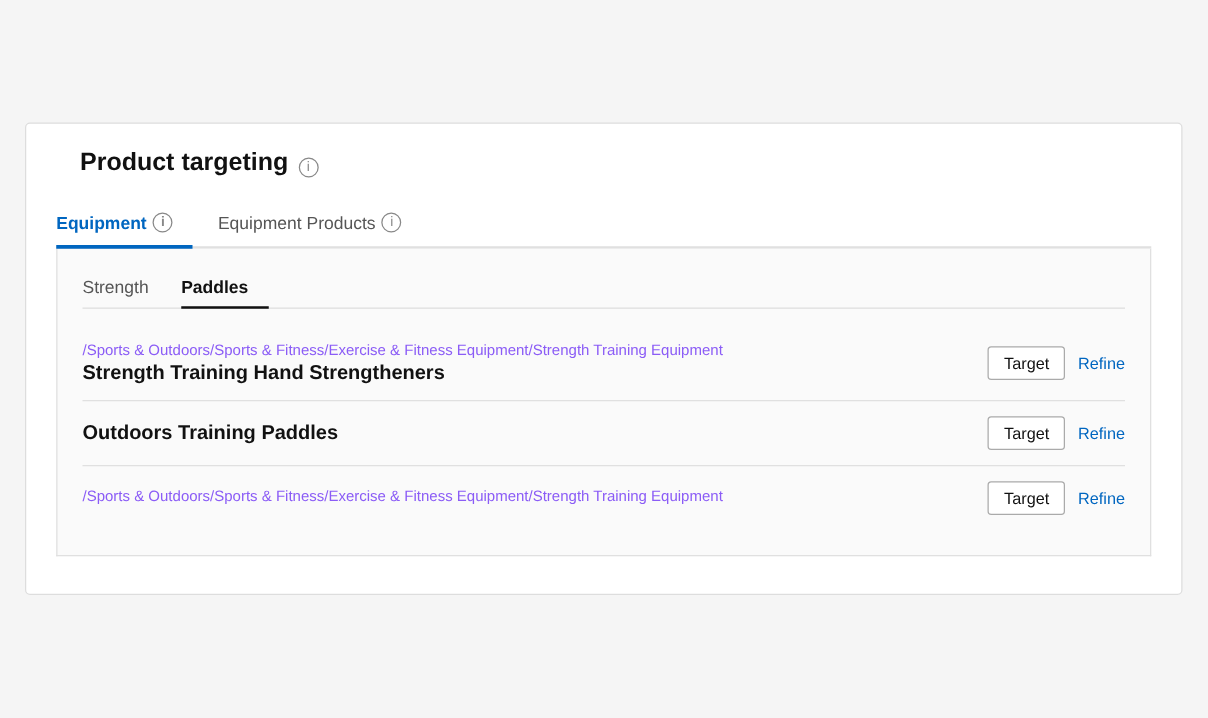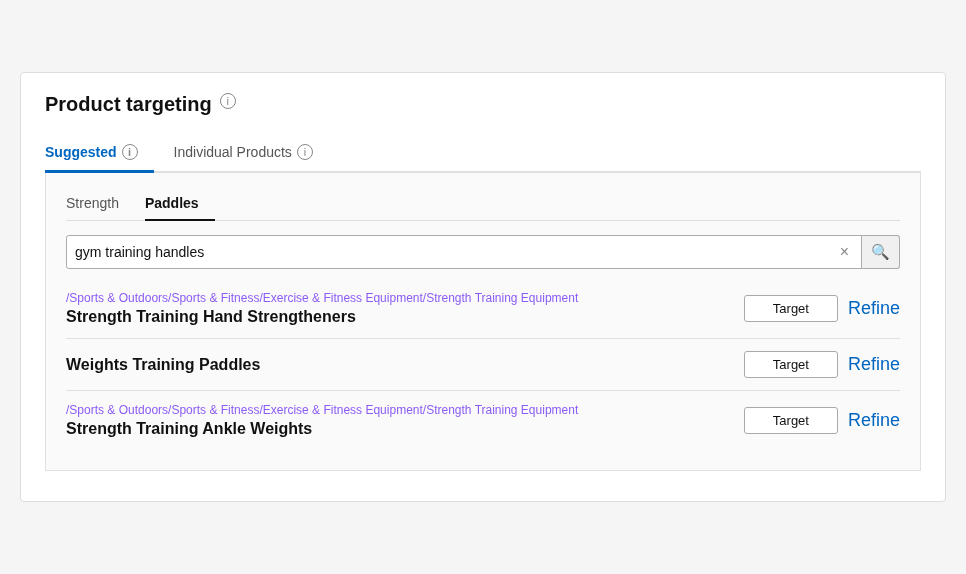--- a/index.html
+++ b/index.html
@@ -14,23 +14,24 @@
     }
     .container {
       background: #fff;
       border: 1px solid #ddd;
       border-radius: 4px;
       width: 940px;
       padding: 20px 24px 30px;
     }
     .page-title-row {
       display: flex;
-      align-items: flex-start;
+      align-items: flex-end;
       gap: 8px;
       margin-bottom: 18px;
+      margin-left: 19px;
     }
     .page-title {
       font-size: 20px;
       font-weight: 600;
       color: #111;
     }
     .info-icon {
       display: inline-flex;
       align-items: center;
       justify-content: center;
@@ -164,109 +165,99 @@
     .result-actions {
       display: flex;
       align-items: center;
       gap: 10px;
       flex-shrink: 0;
     }
     .target-btn {
       background: #fff;
       border: 1px solid #aaa;
       border-radius: 3px;
-      padding: 5px 28px;
+      padding: 5px 12px;
       font-size: 13px;
       cursor: pointer;
       color: #111;
     }
     .refine-link {
       color: #0066c0;
-      font-size: 18px;
+      font-size: 13px;
       text-decoration: none;
       cursor: pointer;
     }
   </style>
 </head>
 <body>
 
 <div class="container">
 
   <div class="page-title-row">
     <span class="page-title">Product targeting</span>
     <span class="info-icon">i</span>
   </div>
 
   <div class="tabs-bar">
     <div class="tab active">
-      <span>Suggested</span>
+      <span>Equipment</span>
       <span class="info-icon">i</span>
     </div>
     <div class="tab">
-      <span>Individual Products</span>
+      <span>Equipment Products</span>
       <span class="info-icon">i</span>
     </div>
   </div>
 
   <div class="inner-panel">
 
     <div class="sub-tabs">
       <div class="sub-tab">
         <span>Strength</span>
       </div>
       <div class="sub-tab active">
         <span>Paddles</span>
       </div>
     </div>
 
-    <div class="search-row">
-      <div class="search-input-wrapper">
-        <input class="search-input" type="text" value="gym training handles" style="">
-        <button class="clear-btn">×</button>
-      </div>
-      <button class="search-btn">
-        <span>🔍</span>
-      </button>
-    </div>
 
     <div class="results-list">
 
       <div class="result-item">
         <div class="result-info">
           <div class="result-breadcrumb">/Sports &amp; Outdoors/Sports &amp; Fitness/Exercise &amp; Fitness Equipment/Strength Training Equipment</div>
           <div class="result-name">Strength Training Hand Strengtheners</div>
         </div>
         <div class="result-actions">
           <button class="target-btn">
             <span>Target</span>
           </button>
           <a class="refine-link">
             <span>Refine</span>
           </a>
         </div>
       </div>
 
       <div class="result-item">
         <div class="result-info">
-          <div class="result-name">Weights Training Paddles</div>
+          <div class="result-name">Outdoors Training Paddles</div>
         </div>
         <div class="result-actions">
           <button class="target-btn">
             <span>Target</span>
           </button>
           <a class="refine-link">
             <span>Refine</span>
           </a>
         </div>
       </div>
 
       <div class="result-item">
         <div class="result-info">
           <div class="result-breadcrumb">/Sports &amp; Outdoors/Sports &amp; Fitness/Exercise &amp; Fitness Equipment/Strength Training Equipment</div>
-          <div class="result-name">Strength Training Ankle Weights</div>
         </div>
         <div class="result-actions">
           <button class="target-btn">
             <span>Target</span>
           </button>
           <a class="refine-link">
             <span>Refine</span>
           </a>
         </div>
       </div>

